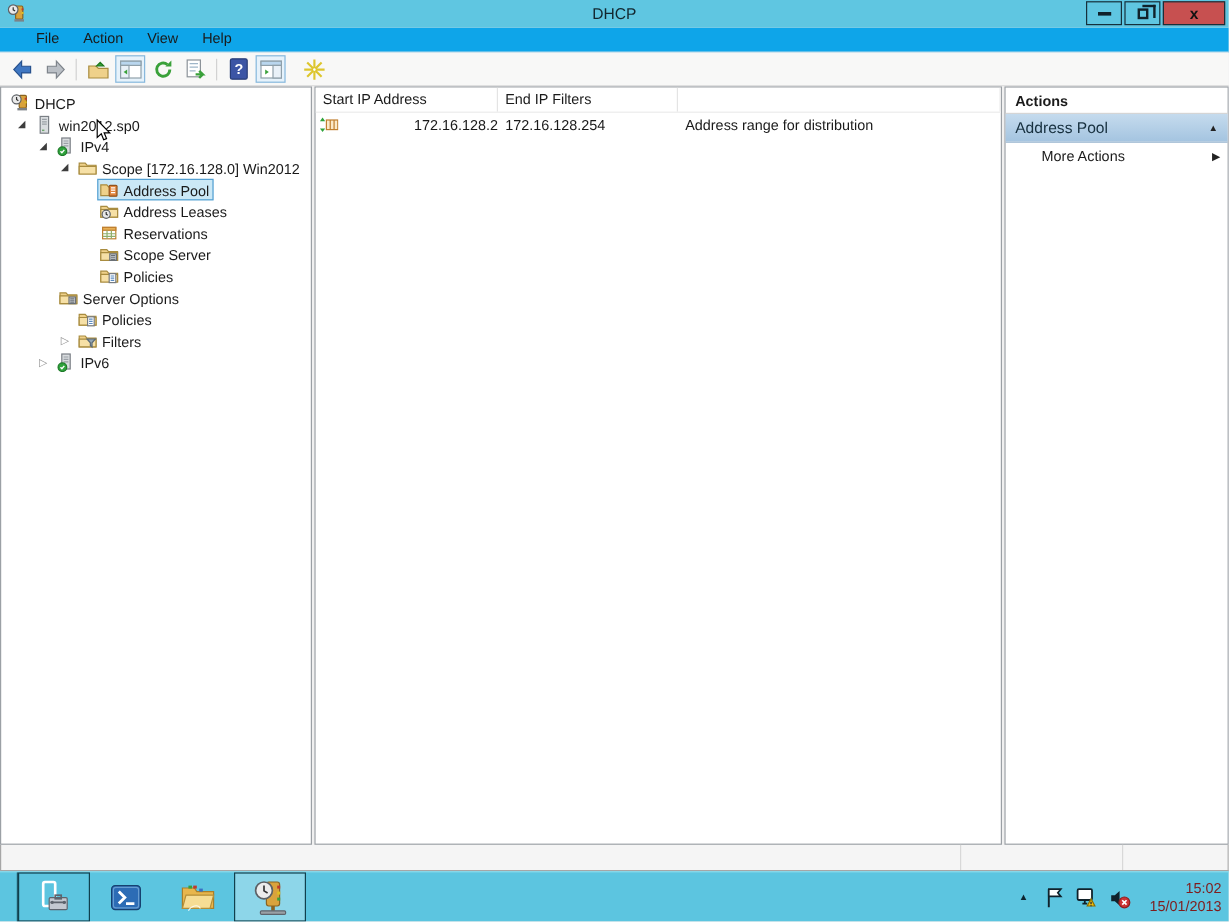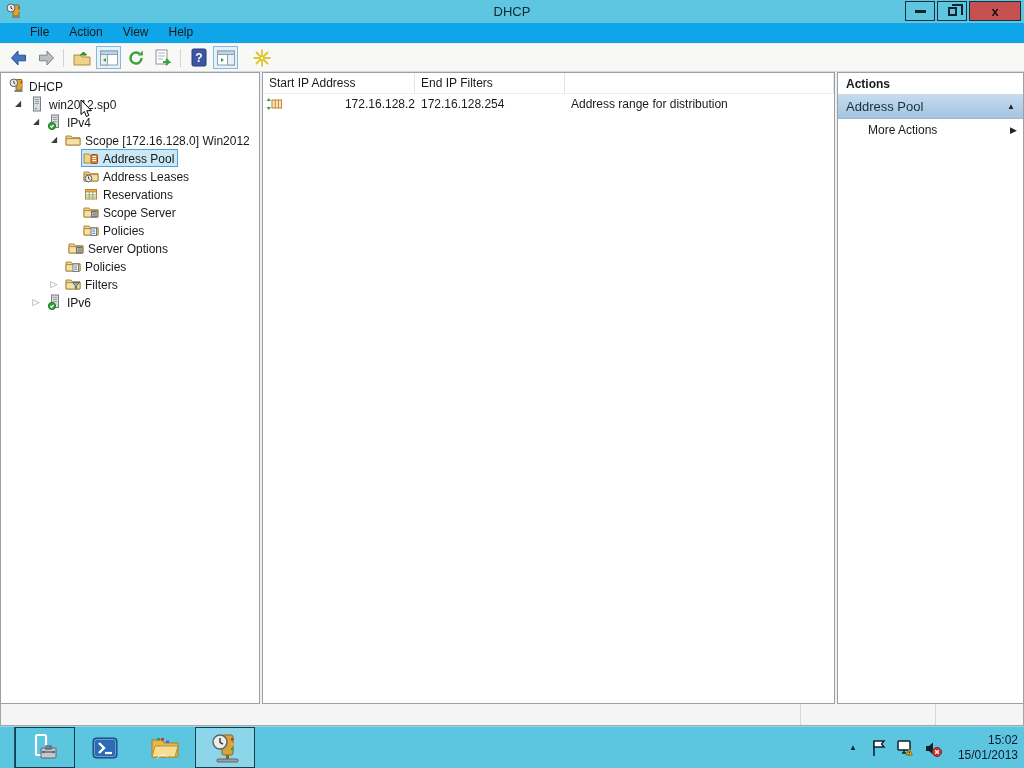--- a/index.html
+++ b/index.html
@@ -68,21 +68,21 @@
 
   
   .taskbar{height:42px;background:#5cc5e0;display:flex;align-items:stretch;position:relative;border-top:1px solid #8adaec}
   .tb-strip{width:15px;border-right:1px solid #1e5666}
   .tile{width:60px;display:flex;align-items:center;justify-content:center;flex:none;cursor:default}
   .tile.bordered{border:1px solid #10404e}
   .tile.active{border:1px solid #10404e;background:rgba(255,255,255,.30)}
   .tray{position:absolute;right:6px;top:0;height:100%;display:flex;align-items:center}
   .tray-up{font-size:8px;color:#0c2530;margin-right:12px;cursor:default}
   .tray-ic{width:20px;height:20px;margin-right:7px;cursor:default}
-  .clock{text-align:right;line-height:15px;color:#0f172a;margin-left:8px;cursor:default;padding-top:1px}
+  .clock{text-align:right;line-height:15px;color:#7f1d1d;margin-left:8px;cursor:default;padding-top:1px}
 
   
   .cursor{position:absolute;left:80px;top:99px;width:13px;height:20px;pointer-events:none;z-index:50}
 </style>
 </head>
 <body>
 
 <div class="titlebar">
   <svg class="app-icon" viewBox="0 0 17 17">
     <rect x="7" y="2" width="6" height="11" rx="1" fill="#d9a33c" stroke="#8a6420"></rect>
@@ -274,21 +274,21 @@
         <span class="hl">
           <span class="ti"><svg width="16" height="16" viewBox="0 0 16 16">
               <path d="M1 4h5l1.5 1.7H15V13H1z" fill="#efd18a" stroke="#a98c3f"></path>
               <path d="M1 6.6h14V13H1z" fill="#f6e0a6" stroke="#a98c3f"></path>
               <rect x="8" y="6" width="5.5" height="7.5" fill="#fff" stroke="#767b80"></rect>
               <path d="M9.2 8h3M9.2 9.8h3M9.2 11.6h3" stroke="#5b8bc0"></path>
             </svg></span>
           <span class="tree-label">Policies</span>
         </span>
       </div>
-      <div class="tree-row" style="padding-left: 47px;">
+      <div class="tree-row" style="padding-left: 28px;">
         <span class="expander"></span>
         <span class="hl">
           <span class="ti"><svg width="16" height="16" viewBox="0 0 16 16">
               <path d="M1 4h5l1.5 1.7H15V13H1z" fill="#efd18a" stroke="#a98c3f"></path>
               <path d="M1 6.6h14V13H1z" fill="#f6e0a6" stroke="#a98c3f"></path>
               <rect x="8.5" y="7.5" width="5.5" height="5.5" fill="#ccd1d6" stroke="#6b7076"></rect>
               <path d="M9.5 9h3.5M9.5 10.8h3.5M9.5 12.3h3.5" stroke="#6b7076"></path>
             </svg></span>
           <span class="tree-label">Server Options</span>
         </span>

